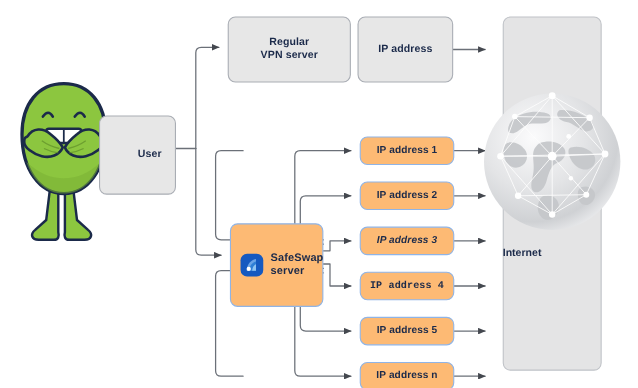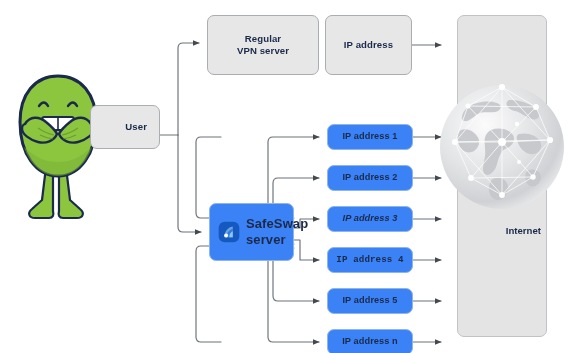--- a/index.html
+++ b/index.html
@@ -38,61 +38,61 @@
     color: #1b2a4a;
     letter-spacing: 0.1px;
     line-height: 1.22;
   }
   .node-gray {
     background: #e7e7e7;
     border: 1px solid #a9adb4;
     border-radius: 7px;
   }
   .node-blue {
-    background: #3b82f6;
+    background: #fdba74;
     border: 1px solid #8fb4e6;
     border-radius: 7px;
     align-items: center;
   }
   .node-panel {
     background: #e4e4e5;
     border: 1px solid #bfc2c7;
     border-radius: 7px;
   }
   #node-vpn {
     left: 207px; top: 15px; width: 112px; height: 60px;
     font-size: 9.6px; font-weight: 600;
   }
   #node-ip-top {
     left: 325px; top: 15px; width: 87px; height: 60px;
     font-size: 9.6px; font-weight: 600; text-align: center;
   }
   #node-user {
-    left: 90px; top: 105px; width: 70px; height: 44px;
+    left: 90px; top: 105px; width: 70px; height: 72px;
     font-size: 9.6px; font-weight: 600;
     justify-content: flex-end; padding-right: 12px;
   }
   #node-safeswap {
-    left: 209px; top: 203px; width: 85px; height: 58px;
-    font-size: 13px; font-weight: 600;
+    left: 209px; top: 203px; width: 85px; height: 76px;
+    font-size: 10px; font-weight: 600;
     justify-content: flex-start; padding-left: 8px;
     gap: 6px;
   }
   #node-safeswap .ss-label {
     text-align: left;
   }
   #node-internet {
     left: 457px; top: 15px; width: 90px; height: 322px;
     align-items: flex-start;
     justify-content: center;
   }
   #internet-label {
     position: absolute;
     left: 457px; top: 225px; width: 84px;
-    text-align: right;
+    text-align: left;
     font-size: 9.6px; font-weight: 600;
     color: #1b2a4a;
   }
   .ip-box {
     position: absolute;
     left: 327px;
     width: 86px;
     height: 26px;
     font-size: 9.2px;
     font-weight: 600;

